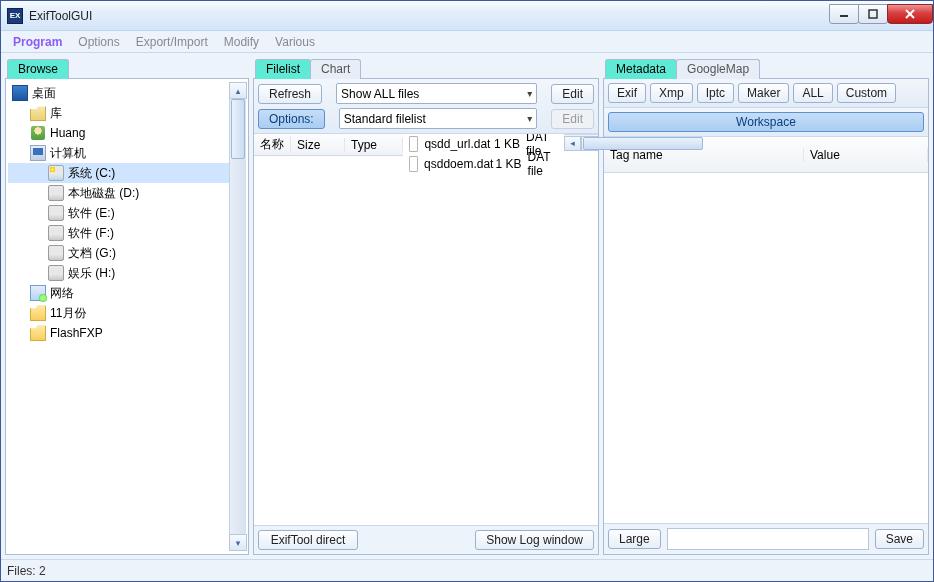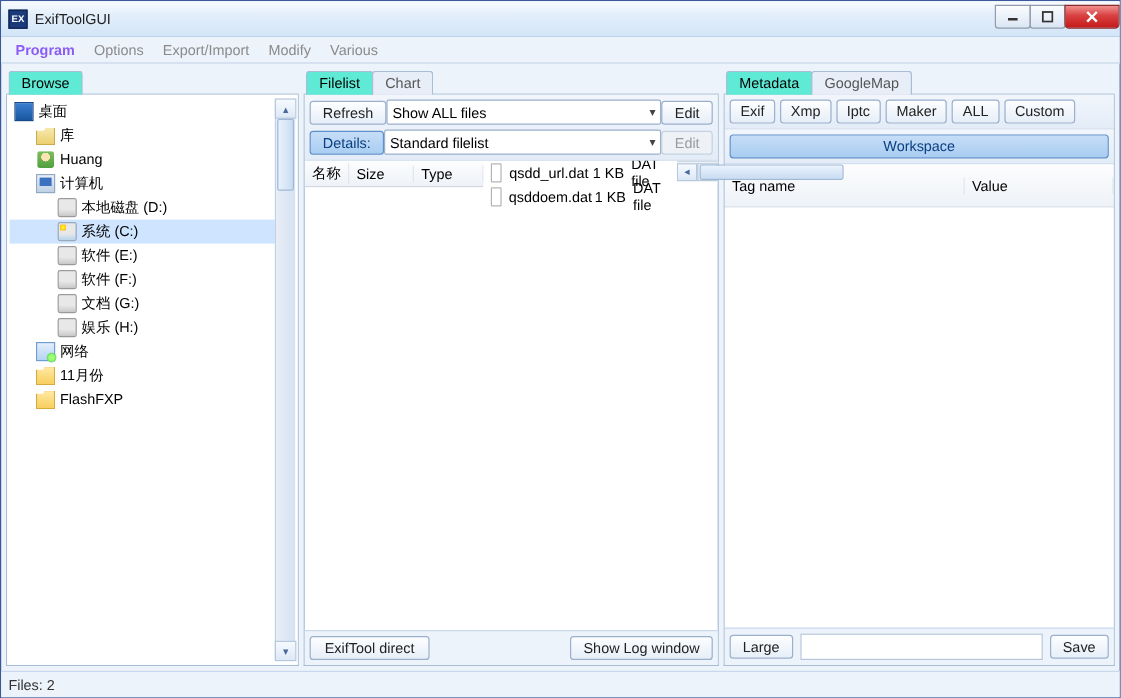--- a/index.html
+++ b/index.html
@@ -57,21 +57,21 @@
 .icon.network{background:linear-gradient(#e3eefb,#b5d4f5);border:1px solid #6f9ed4;position:relative;}
 .icon.network::after{content:"";position:absolute;right:-2px;bottom:-2px;width:8px;height:8px;background:radial-gradient(circle,#9f7 40%,#3a3);border-radius:50%;}
 .icon.folder{background:linear-gradient(#ffe9a3,#f8cf5f);border:1px solid #d6ab3a;clip-path:polygon(0 20%,35% 20%,45% 5%,100% 5%,100% 100%,0 100%);}
 .icon.file{background:#fff;border:1px solid #b5b5b5;border-radius:1px;position:relative;}
 
 .left-bottom { height: 206px; margin-top: 4px; display:flex;flex-direction:column;}
 .panel.blank{background:#edf3fb;}
 
 
 .toolbar { padding: 4px; display: flex; flex-direction: column; gap: 4px; background: linear-gradient(#f2f6fc,#e3ecf7); border-bottom:1px solid #c9d8ea;}
-.toolbar-row { display: flex; align-items: center; gap: 0; }
+.toolbar-row { display: flex; align-items: center; gap: 14px; }
 .btn { padding: 2px 10px; border: 1px solid #9bb0cc; background: linear-gradient(#fdfeff,#e6eef8); border-radius: 3px; color:#222; text-align:center;}
 .btn.toggle-on{background:linear-gradient(#c6ddf7,#a9cdf2);border-color:#5e90cc;color:#0a3f80;}
 .btn.disabled{color:#9a9a9a;background:#eef2f7;border-color:#c5d1e0;}
 .combo{flex:1;display:flex;align-items:center;border:1px solid #9bb0cc;background:#fff;height:21px;padding:0 4px;border-radius:2px;justify-content:space-between;}
 .combo .arrow{color:#444;font-size:10px;}
 
 .filegrid{flex:1;display:flex;flex-direction:row;min-height:0;}
 .grid-head{display:flex;background:linear-gradient(#fdfdfe,#eef2f7);border-bottom:1px solid #d0d9e5;height:22px;align-items:center;}
 .grid-head .h{padding:0 6px;border-right:1px solid #e1e7ef;}
 .gcol-name{flex:1;} .gcol-size{width:54px;} .gcol-type{width:58px;}
@@ -158,27 +158,27 @@
                 <span>库</span>
               </div>
             <div class="tree-row ind1">
                 <span class="icon user"></span>
                 <span>Huang</span>
               </div>
             <div class="tree-row ind1">
                 <span class="icon computer"></span>
                 <span>计算机</span>
               </div>
-            <div class="tree-row ind2">
-                <span class="icon hdd"></span>
-                <span>本地磁盘 (D:)</span>
-              </div>
             <div class="tree-row ind2 sel">
                 <span class="icon sysdrive"></span>
                 <span>系统 (C:)</span>
+              </div>
+            <div class="tree-row ind2">
+                <span class="icon hdd"></span>
+                <span>本地磁盘 (D:)</span>
               </div>
             <div class="tree-row ind2">
                 <span class="icon hdd"></span>
                 <span>软件 (E:)</span>
               </div>
             <div class="tree-row ind2">
                 <span class="icon hdd"></span>
                 <span>软件 (F:)</span>
               </div>
             <div class="tree-row ind2">
@@ -222,21 +222,21 @@
         <div class="toolbar">
           <div class="toolbar-row">
             <div class="btn">Refresh</div>
             <div class="combo">
                 <span>Show ALL files</span>
                 <span class="arrow">▾</span>
               </div>
             <div class="btn">Edit</div>
           </div>
           <div class="toolbar-row">
-            <div class="btn toggle-on">Details:</div>
+            <div class="btn toggle-on">Options:</div>
             <div class="combo">
                 <span>Standard filelist</span>
                 <span class="arrow">▾</span>
               </div>
             <div class="btn disabled">Edit</div>
           </div>
         </div>
         <div class="filegrid">
           <div class="grid-head">
             <div class="h gcol-name">名称</div>

